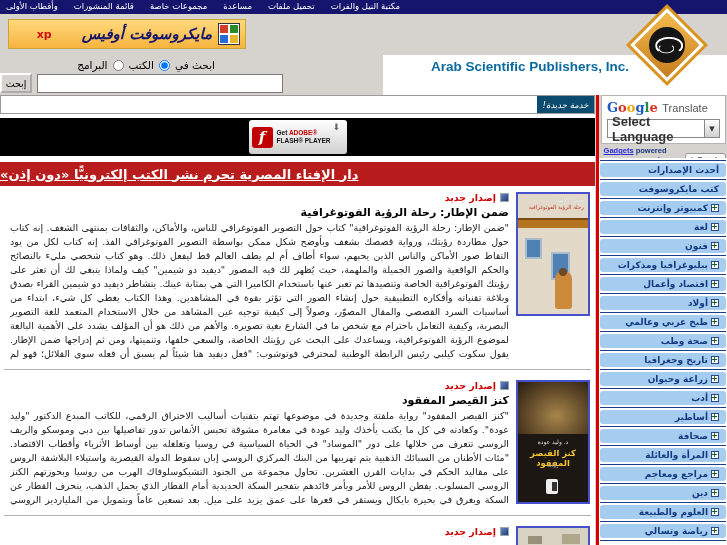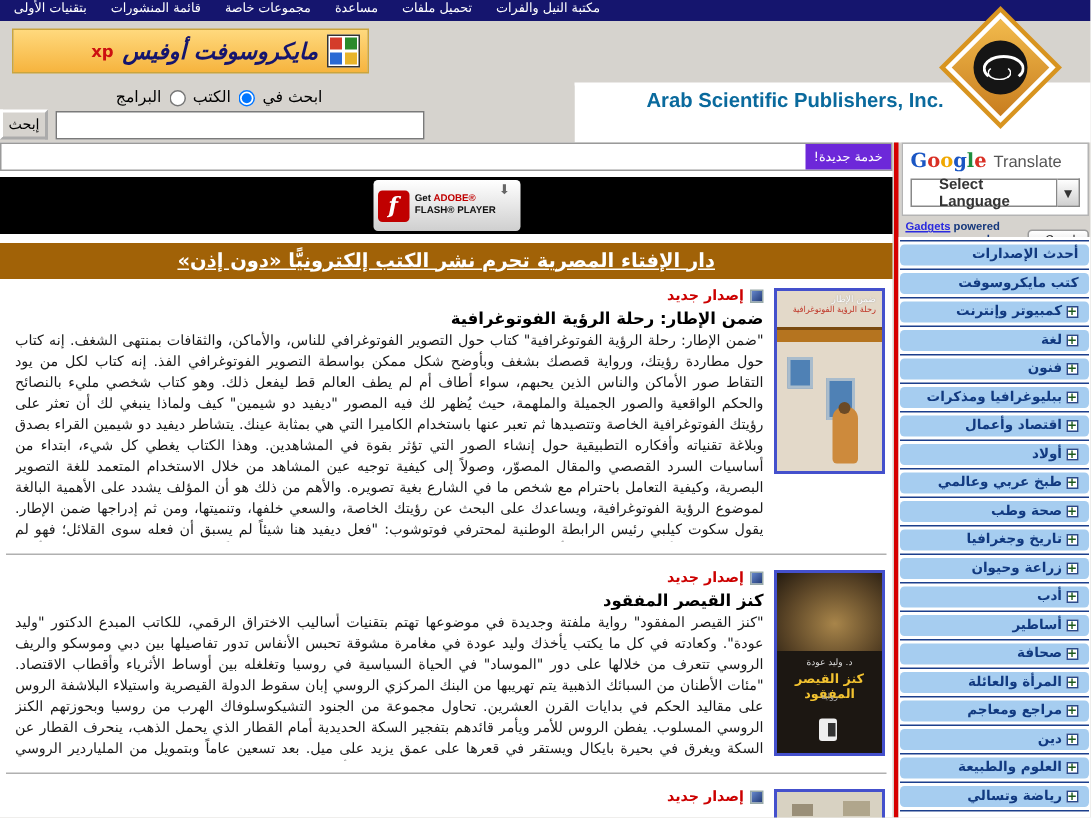--- a/index.html
+++ b/index.html
@@ -32,49 +32,49 @@
   
   #office-banner{position:absolute;left:8px;top:19px;width:226px;height:28px;z-index:5;
       background:linear-gradient(#ffd97d,#f6b43e);border:1px solid #caa53f;
       direction:rtl;display:flex;align-items:center;gap:6px;padding:0 5px;}
   .puzzle{width:20px;height:20px;background:#fff;border:1px solid #333;position:relative;flex:none;}
   .puzzle i{position:absolute;width:8px;height:8px;}
   .puzzle .p1{left:1px;top:1px;background:#d43c2a;}
   .puzzle .p2{right:1px;top:1px;background:#2a8a2a;}
   .puzzle .p3{left:1px;bottom:1px;background:#2a6ad4;}
   .puzzle .p4{right:1px;bottom:1px;background:#e8b42a;}
-  #office-banner .ar{color:#15156e;font-weight:bold;font-style:italic;font-size:15px;white-space:nowrap;}
+  #office-banner .ar{color:#15156e;font-weight:bold;font-style:italic;font-size:15px;white-space:nowrap;margin-left:24px;}
   #office-banner .xp{color:#cc1111;font-weight:bold;font-size:11px;vertical-align:super;direction:ltr;}
 
   
   #search-area{position:absolute;left:0;top:57px;width:383px;height:38px;background:#d6d3ce;}
   .search-row1{direction:rtl;display:flex;align-items:center;gap:5px;padding:2px 168px 0 0;
                font-size:10.5px;color:#000;white-space:nowrap;}
   .search-row1 input[type=radio]{width:11px;height:11px;margin:0;}
   .search-row2{direction:rtl;display:flex;align-items:center;gap:5px;padding:2px 100px 0 0;}
   #search-input{width:240px;height:15px;border:1px solid #7a7a7a;background:#fff;font-size:10px;}
   #search-btn{width:32px;height:20px;font-size:9.5px;background:#d6d3ce;border:2px outset #fff;
               font-family:"DejaVu Sans",sans-serif;cursor:pointer;padding:0;}
 
   
   #left-col{position:absolute;left:0;top:95px;width:595px;height:450px;background:#fff;}
   .marquee{height:17px;border:1px solid #9a9a9a;display:flex;direction:rtl;align-items:center;}
-  .marquee .badge{width:57px;align-self:stretch;background:#6d28d9;color:#fff;font-size:8.5px;
-                  display:flex;align-items:center;justify-content:center;white-space:nowrap;}
+  .marquee .badge{width:57px;align-self:stretch;background:#0c4a6e;color:#fff;font-size:8.5px;
+                  display:flex;align-items:center;justify-content:center;white-space:nowrap;font-style:italic;}
   .marquee .mtext{font-size:9.5px;color:#2b4a66;padding:0 6px;white-space:nowrap;}
   .flashband{height:38px;background:#000;margin-top:4px;display:flex;justify-content:center;align-items:center;}
   .flash-badge{width:92px;height:30px;background:linear-gradient(#ffffff,#cfcfcf);border-radius:3px;
                display:flex;align-items:center;direction:ltr;padding:2px 3px;cursor:pointer;}
   .f-logo{width:21px;height:21px;background:#c00000;border-radius:3px;color:#fff;flex:none;
           font:bold italic 15px "DejaVu Serif",serif;display:flex;align-items:center;justify-content:center;}
   .f-text{font-size:6.5px;line-height:8px;color:#111;font-weight:bold;margin-left:4px;
           font-family:"Liberation Sans",sans-serif;white-space:nowrap;}
   .f-text .adobe{color:#c00000;}
   .f-arrow{color:#666;font-size:9px;margin-left:2px;align-self:flex-start;}
-  .headlinebar{height:24px;background:#a16207;margin-top:6px;display:flex;align-items:center;justify-content:center;}
+  .headlinebar{height:24px;background:#b91c1c;margin-top:6px;display:flex;align-items:center;justify-content:flex-start;}
   .headlinebar a{color:#fff;font-weight:bold;font-size:13px;text-decoration:underline;direction:rtl;cursor:pointer;}
 
   
   #content{direction:rtl;}
   .article{position:relative;padding:6px 8px 4px 8px;padding-left:10px;padding-right:86px;min-height:28px;}
   .cover{position:absolute;right:5px;top:6px;width:70px;height:120px;border:2px solid #4450cc;
          overflow:hidden;cursor:pointer;}
   .tagrow{display:flex;align-items:center;gap:4px;}
   .tag-icon{width:7px;height:7px;background:linear-gradient(135deg,#6688cc,#223a77);border:1px solid #9aa;flex:none;}
   .tag{color:#cc0000;font-weight:bold;font-size:9.5px;text-align:right;}
@@ -114,22 +114,22 @@
   #red-line{position:absolute;left:596px;top:95px;width:3px;height:450px;background:#d60000;}
 
   
   #gadget{position:absolute;left:601px;top:95px;width:125px;direction:ltr;}
   .g-box{background:#fff;border:1px solid #b4b4b4;padding:4px 5px 5px;}
   .g-logo{font-size:13px;font-family:"DejaVu Serif",serif;font-weight:bold;}
   .g-logo .l1{color:#1a56c4;}.g-logo .l2{color:#d93025;}.g-logo .l3{color:#f0a800;}
   .g-logo .l4{color:#1a56c4;}.g-logo .l5{color:#1e8e3e;}.g-logo .l6{color:#d93025;}
   .g-logo .translate{color:#555;font-family:"Liberation Sans",sans-serif;font-weight:normal;font-size:11px;}
   .g-select{margin-top:4px;display:flex;cursor:pointer;}
-  .sel-box{flex:1;border:1px solid #888;height:17px;font-size:10px;font-weight:bold;color:#333;
-           display:flex;align-items:center;padding:0 18px;background:#fff;
+  .sel-box{flex:1;border:1px solid #888;height:17px;font-size:13px;font-weight:bold;color:#333;
+           display:flex;align-items:center;padding:0 4px;background:#fff;
            font-family:"Liberation Sans",sans-serif;}
   .sel-arrow{width:15px;height:19px;border:1px solid #888;border-left:none;box-sizing:border-box;
              background:linear-gradient(#fefefe,#d0d0d0);display:flex;align-items:center;justify-content:center;
              font-size:7px;color:#333;}
   .g-footer{margin-top:2px;display:flex;align-items:center;justify-content:flex-end;gap:18px;}
   .g-credit{font-size:7.5px;font-weight:bold;color:#16387c;text-align:right;line-height:9px;
             font-family:"Liberation Sans",sans-serif;}
   .g-credit .glink{color:#2a2adf;text-decoration:underline;cursor:pointer;}
   .g-plus-btn{border:1px solid #999;border-radius:3px;background:linear-gradient(#fff,#ddd);
               font-size:7.5px;padding:1px 4px;display:flex;align-items:center;gap:2px;cursor:pointer;
@@ -150,21 +150,21 @@
 
 <div id="page">
 
   <div id="topnav">
     <div class="nav-items">
       <span class="nav-item">مكتبة النيل والفرات</span>
       <span class="nav-item">تحميل ملفات</span>
       <span class="nav-item">مساعدة</span>
       <span class="nav-item">مجموعات خاصة</span>
       <span class="nav-item">قائمة المنشورات</span>
-      <span class="nav-item">بتقنيات الأولى</span>
+      <span class="nav-item">وأقطاب الأولى</span>
     </div>
   </div>
 
   <div id="white-band">
     <div id="logo-en">Arab Scientific Publishers, Inc.</div>
   </div>
   <div id="emblem">
     <div class="inner">
         <i class="sc1"></i>
         <i class="sc2"></i>

